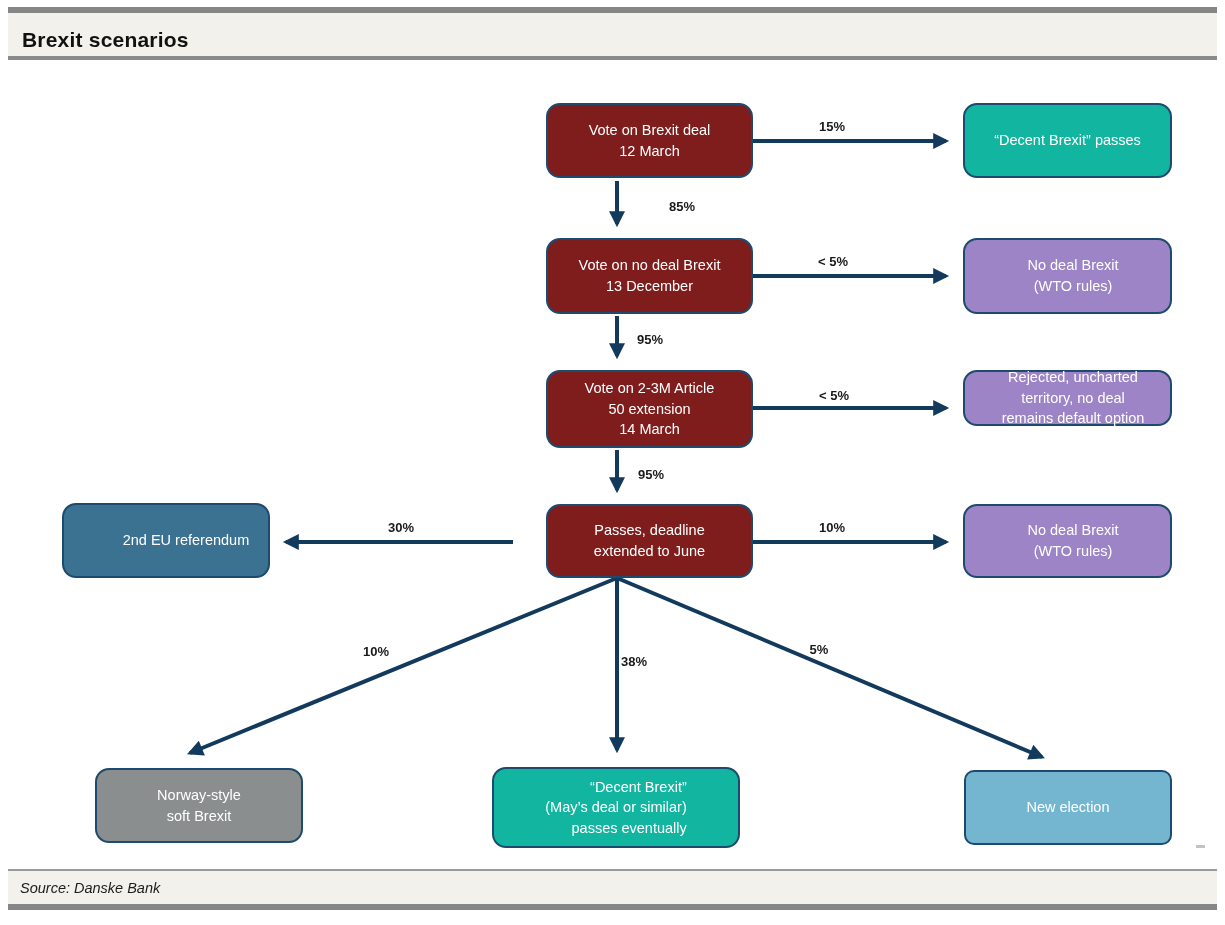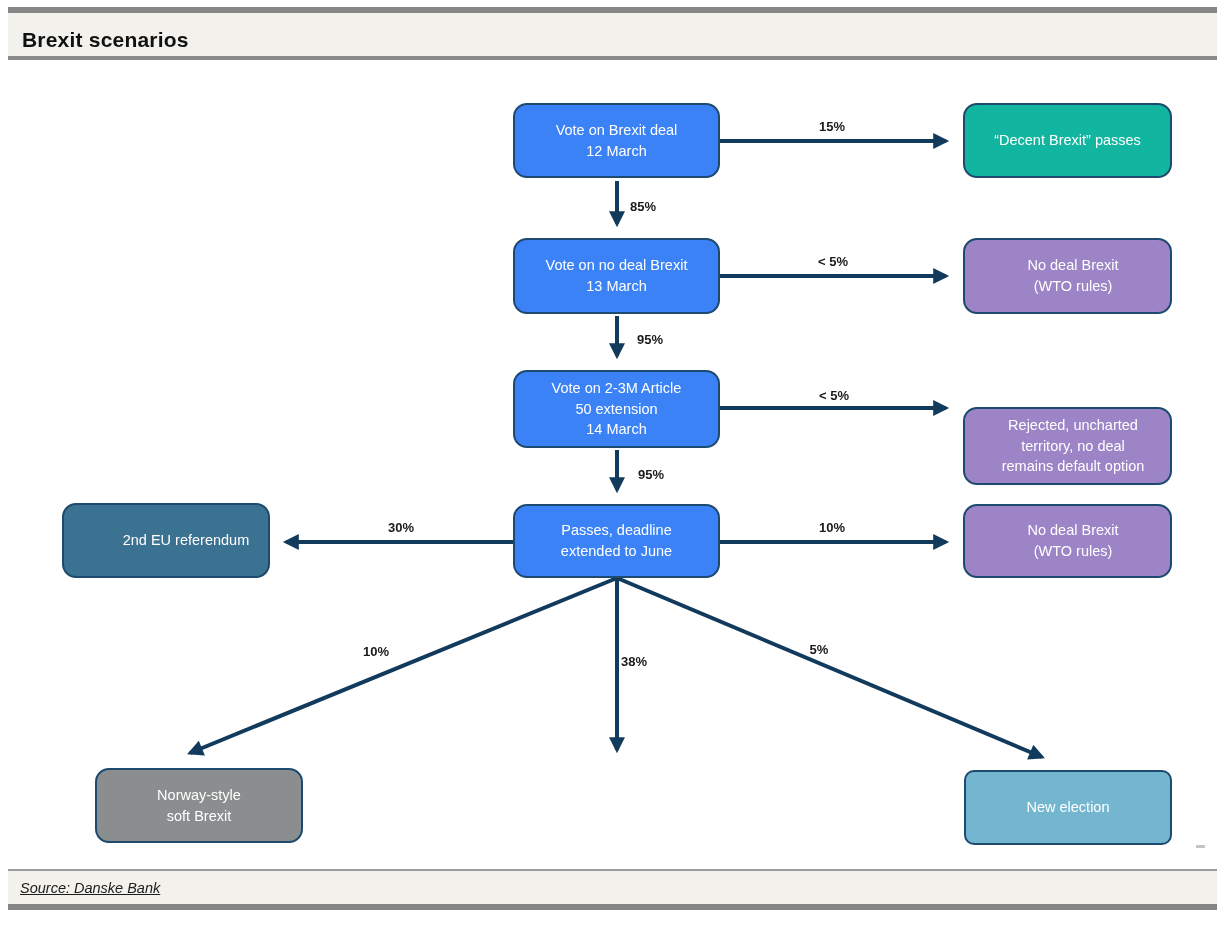--- a/index.html
+++ b/index.html
@@ -11,35 +11,35 @@
     overflow: hidden;
   }
   
   .bar { position:absolute; left:8px; width:1209px; }
   #top-bar        { top:7px;   height:6px; background:#868686; }
   #header-band    { top:13px;  height:43px; background:#F2F1EB; }
   #header-rule    { top:56px;  height:4px; background:#8A8A8A; }
   #page-title     { position:absolute; left:22px; top:28px; font-size:21px; font-weight:bold; color:#111; letter-spacing:.2px; }
   #footer-rule    { top:869px; height:2px; background:#9B9B9B; }
   #footer-band    { top:871px; height:33px; background:#F2F1EB; }
-  #source-note    { position:absolute; left:20px; top:880px; font-size:14.5px; font-style:italic; color:#1c1c1c;text-decoration:underline; }
+  #source-note    { position:absolute; left:20px; top:880px; font-size:14.5px; font-style:italic; color:#1c1c1c; }
   #bottom-bar     { top:904px; height:6px; background:#868686; }
   #artifact-dash  { position:absolute; left:1196px; top:845px; width:9px; height:3px; background:#C4C4C4; }
 
   
   #flow-arrows { position:absolute; left:0; top:0; z-index:1; }
   .node {
     position:absolute; z-index:2;
     border:2px solid #1D4A6E; border-radius:14px;
     display:flex; align-items:center; justify-content:center;
     box-sizing:border-box;
     color:#ffffff; font-size:14.5px; line-height:1.42; text-align:center;
   }
   .node span { white-space: pre-line; }
-  .c-red      { background:#3b82f6; }
+  .c-red      { background:#7f1d1d;margin-left:33px; }
   .c-teal     { background:#12B5A0;text-align:right; }
   .c-purple   { background:#9C84C6;padding-left:11px; }
   .c-steel    { background:#3B7191;padding-left:40px; }
   .c-gray     { background:#8A8E8F; }
   .c-lightblue{ background:#74B6D0;border-radius:10px; }
 
   .edge-label {
     position:absolute; z-index:3;
     transform:translate(-50%,-50%);
     font-size:13px; font-weight:600; color:#1A1A1A;
@@ -79,57 +79,62 @@
 
   <div class="node c-red" style="left:513px;top:103px;width:207px;height:75px;">
       <span>Vote on Brexit deal
 12 March</span>
     </div>
   <div class="node c-teal" style="left:963px;top:103px;width:209px;height:75px;">
       <span>“Decent Brexit” passes</span>
     </div>
   <div class="node c-red" style="left:513px;top:238px;width:207px;height:76px;">
       <span>Vote on no deal Brexit
-13 March</span>
+13 December</span>
     </div>
   <div class="node c-purple" style="left:963px;top:238px;width:209px;height:76px;">
       <span>No deal Brexit
 (WTO rules)</span>
     </div>
   <div class="node c-red" style="left:513px;top:370px;width:207px;height:78px;">
       <span>Vote on 2-3M Article
 50 extension
 14 March</span>
     </div>
-  <div class="node c-purple" style="left:963px;top:370px;width:209px;height:78px;margin-top:37px;">
+  <div class="node c-purple" style="left:963px;top:370px;width:209px;height:56px;">
       <span>Rejected, uncharted
 territory, no deal
 remains default option</span>
     </div>
   <div class="node c-steel" style="left:62px;top:503px;width:208px;height:75px;">
       <span>2nd EU referendum</span>
     </div>
   <div class="node c-red" style="left:513px;top:504px;width:207px;height:74px;">
       <span>Passes, deadline
 extended to June</span>
     </div>
   <div class="node c-purple" style="left:963px;top:504px;width:209px;height:74px;">
       <span>No deal Brexit
 (WTO rules)</span>
     </div>
   <div class="node c-gray" style="left:62px;top:768px;width:208px;height:75px;margin-left:33px;">
       <span>Norway-style
 soft Brexit</span>
     </div>
+  <div class="node c-teal" style="left:492px;top:767px;width:248px;height:81px;">
+      <span>“Decent Brexit”
+(May’s deal or similar)
+passes eventually</span>
+    </div>
   <div class="node c-lightblue" style="left:964px;top:770px;width:208px;height:75px;">
       <span>New election</span>
     </div>
 
   <div class="edge-label" style="left:832px;top:126px;">15%</div>
-  <div class="edge-label" style="left:643px;top:206px;">85%</div>
+  <div class="edge-label" style="left:682px;top:206px;">85%</div>
   <div class="edge-label" style="left:833px;top:261px;">&lt; 5%</div>
   <div class="edge-label" style="left:650px;top:339px;">95%</div>
   <div class="edge-label" style="left:834px;top:395px;">&lt; 5%</div>
   <div class="edge-label" style="left:651px;top:474px;">95%</div>
   <div class="edge-label" style="left:401px;top:527px;">30%</div>
   <div class="edge-label" style="left:832px;top:527px;">10%</div>
   <div class="edge-label" style="left:376px;top:651px;">10%</div>
   <div class="edge-label" style="left:634px;top:661px;">38%</div>
   <div class="edge-label" style="left:819px;top:649px;">5%</div>
 

